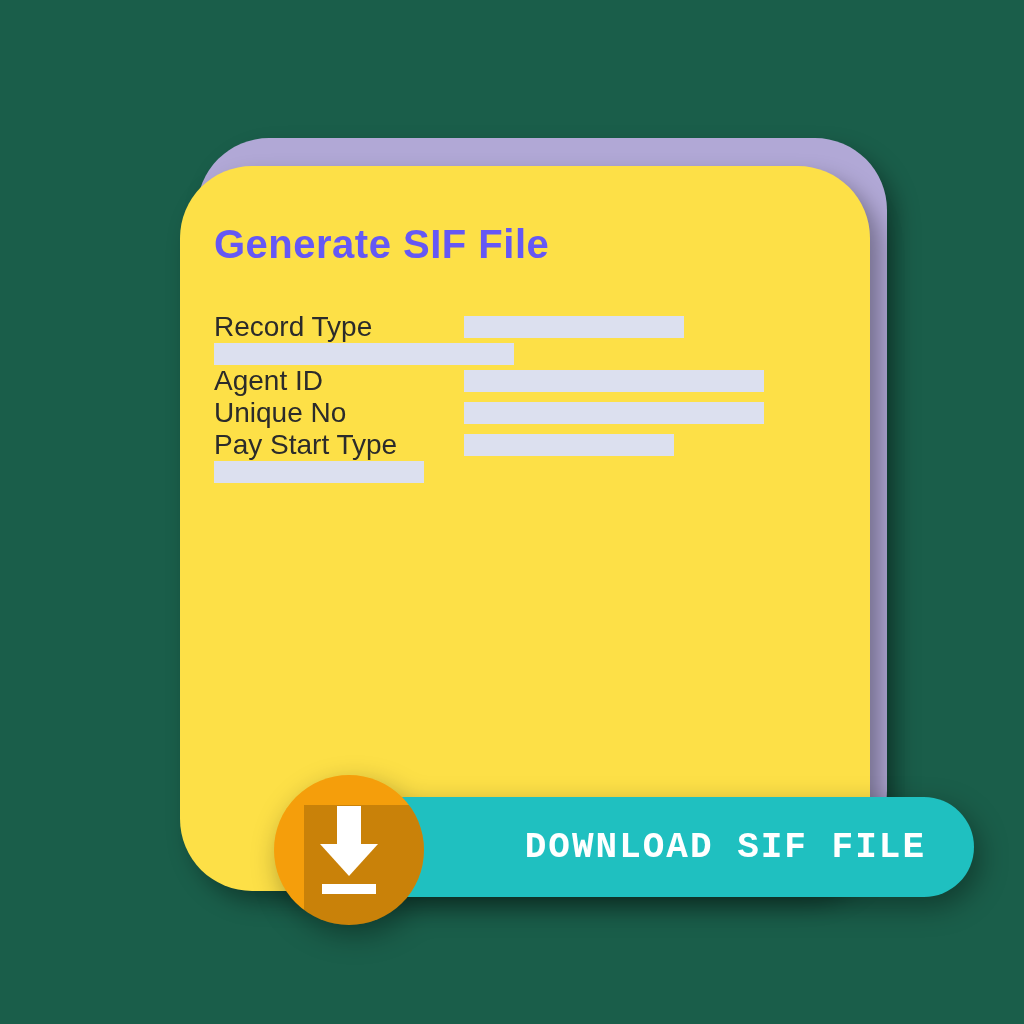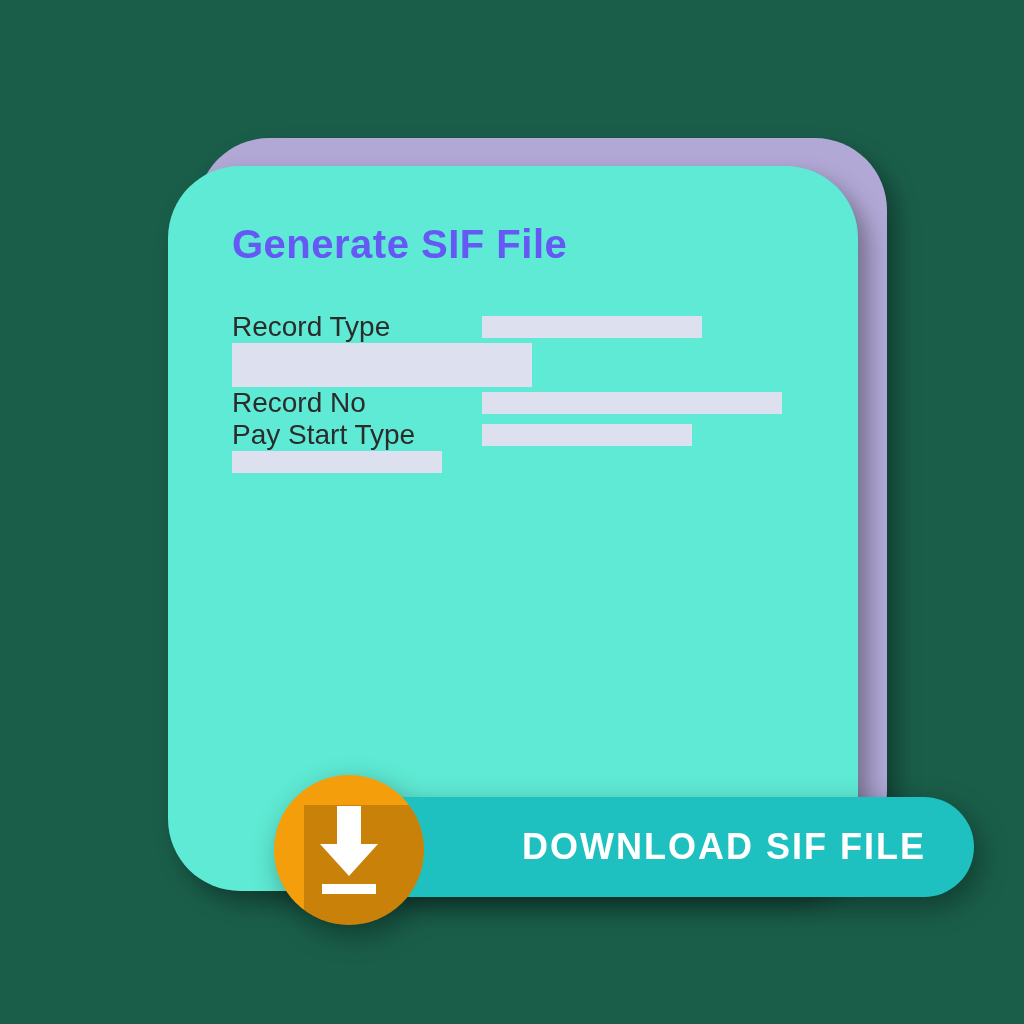--- a/index.html
+++ b/index.html
@@ -18,28 +18,28 @@
       left: 197px;
       top: 138px;
       width: 690px;
       height: 725px;
       background: #b1a8d6;
       border-radius: 72px;
       box-shadow: 10px 12px 22px rgba(0,0,0,0.35);
     }
     .front-card {
       position: absolute;
-      left: 168px;
+      left: 180px;
       top: 166px;
       width: 690px;
       height: 725px;
-      background: #5eead4;
+      background: #fde047;
       border-radius: 72px;
       box-shadow: 10px 12px 22px rgba(0,0,0,0.35);
-      padding: 56px 64px 0 64px;
+      padding: 56px 64px 0 34px;
     }
     .card-title {
       color: #6558f5;
       font-size: 40px;
       font-weight: 800;
       letter-spacing: 0.5px;
       margin-bottom: 44px;
     }
     .form-rows { display: flex; flex-direction: column; }
     .form-row { display: flex; align-items: center; }
@@ -73,20 +73,21 @@
       top: 22px;
       width: 640px;
       height: 100px;
       background: #1fc0c0;
       border-radius: 50px;
       display: flex;
       align-items: center;
       justify-content: flex-end;
       padding-right: 48px;
       cursor: pointer;
+      font-family: Liberation Mono, monospace;
     }
     .download-label {
       color: #ffffff;
       font-size: 36px;
       font-weight: 800;
       letter-spacing: 2px;
     }
     .download-badge {
       position: absolute;
       left: 0;
@@ -126,25 +127,26 @@
       <div class="form-row">
         <div class="form-label">Record Type</div>
         <div class="bar w-short"></div>
       </div>
 
       <div class="form-row">
         <div class="bar w-long"></div>
       </div>
 
       <div class="form-row">
+        <div class="form-label">Agent ID</div>
         <div class="bar w-long"></div>
       </div>
 
       <div class="form-row">
-        <div class="form-label">Record No</div>
+        <div class="form-label">Unique No</div>
         <div class="bar w-long"></div>
       </div>
 
       <div class="form-row">
         <div class="form-label">Pay Start Type</div>
         <div class="bar w-med"></div>
       </div>
 
       <div class="form-row">
         <div class="bar w-med"></div>

